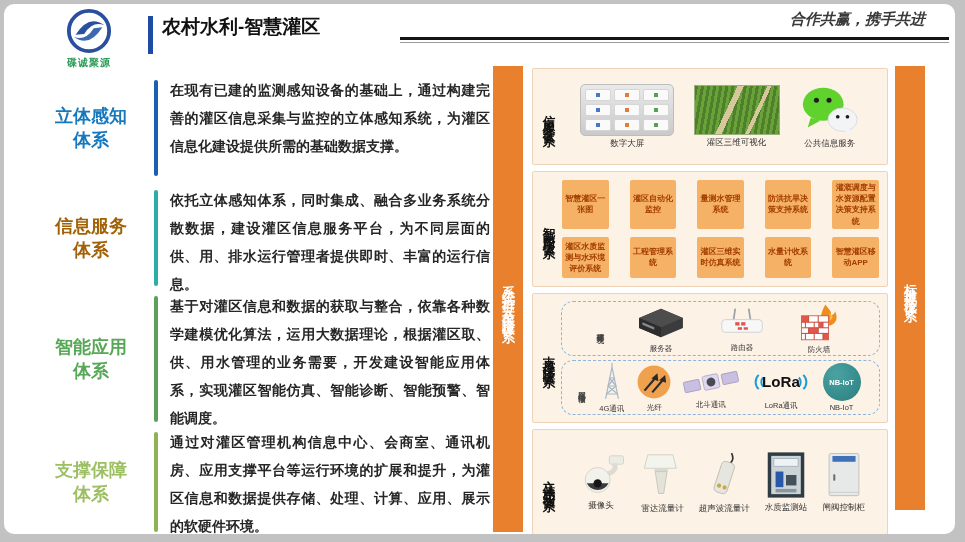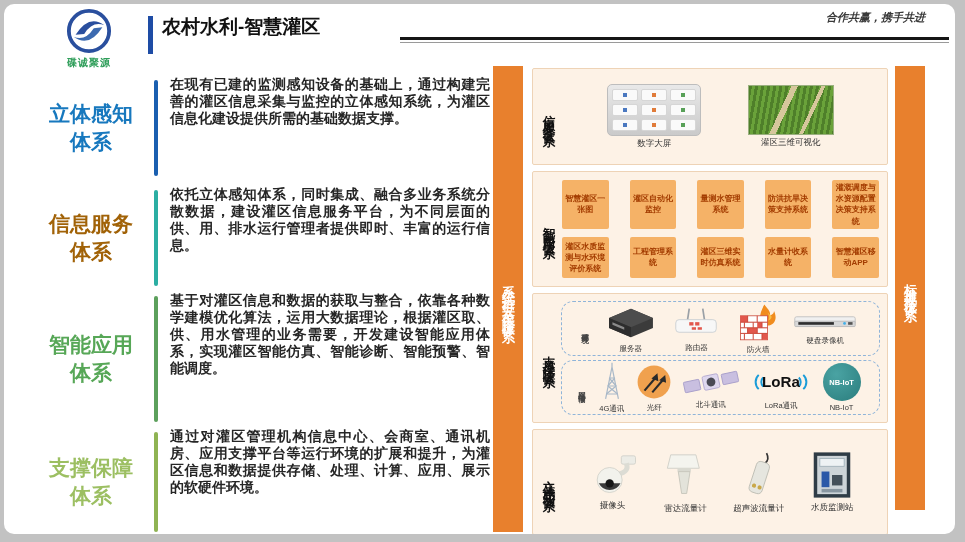--- a/index.html
+++ b/index.html
@@ -4,31 +4,31 @@
 <style>
   html,body{margin:0;padding:0;width:965px;height:542px;overflow:hidden;background:#c2c2c2;
     font-family:"Liberation Sans","DejaVu Sans",sans-serif;}
   .frame{position:absolute;left:4px;top:4px;width:951px;height:530px;background:#fff;border-radius:10px;overflow:hidden;}
 
   
   .logo{position:absolute;left:50px;top:4px;width:70px;text-align:center;}
   .logo-text{font-size:10px;font-weight:bold;color:#2f9e5a;letter-spacing:1px;margin-top:-2px;}
   .title-bar{position:absolute;left:144px;top:12px;width:5px;height:38px;background:#1e4ca5;}
   .page-title{position:absolute;left:158px;top:10px;margin:0;font-size:19px;font-weight:bold;color:#111;}
-  .slogan{position:absolute;right:30px;top:6px;font-size:11px;font-weight:bold;font-style:italic;color:#3a3a3a;}
+  .slogan{position:absolute;right:30px;top:6px;font-size:15px;font-weight:bold;font-style:italic;color:#3a3a3a;}
   .header-rule{position:absolute;left:396px;top:33px;right:6px;height:3px;background:#151515;}
   .header-rule2{position:absolute;left:396px;top:38px;right:6px;height:1px;background:#9a9a9a;}
 
   
   .sec{position:absolute;left:24px;width:462px;display:flex;}
   .sec-title{width:126px;display:flex;flex-direction:column;justify-content:center;text-align:center;
-    font-size:21px;font-weight:bold;line-height:1.35;}
+    font-size:18px;font-weight:bold;line-height:1.35;}
   .sec-divider{width:4px;border-radius:2px;margin:4px 0;}
   .sec-body{flex:1;margin:0;padding-left:12px;font-size:14px;font-weight:bold;color:#262626;
-    line-height:17px;text-align:justify;}
+    line-height:28px;text-align:justify;}
   .s1{top:72px;height:104px;} .s1 .sec-title{color:#1778be;} .s1 .sec-divider{background:#1a5fb0;}
   .s2{top:182px;height:104px;} .s2 .sec-title{color:#a16207;} .s2 .sec-divider{background:#2baea3;}
   .s3{top:288px;height:134px;} .s3 .sec-title{color:#57a757;} .s3 .sec-divider{background:#5ca05c;}
   .s4{top:424px;height:108px;} .s4 .sec-title{color:#9cbf62;} .s4 .sec-divider{background:#8fb353;}
 
   
   .diagram{position:absolute;left:484px;top:58px;width:452px;height:474px;}
   .vbar{position:absolute;background:#e8802d;display:flex;align-items:center;justify-content:center;}
   .vbar span{writing-mode:vertical-rl;text-orientation:upright;color:#fff;font-size:13px;font-weight:bold;letter-spacing:5px;}
   .vbar.left{left:5px;top:4px;width:30px;height:466px;}
@@ -151,20 +151,33 @@
               <span></span>
               <span></span>
               <span></span>
               <span></span>
           </div>
           <figcaption>数字大屏</figcaption>
         </figure>
         <figure>
           <div class="field-img"></div>
           <figcaption>灌区三维可视化</figcaption>
+        </figure>
+        <figure>
+          <svg width="62" height="52" viewBox="0 0 64 52">
+            <ellipse cx="25" cy="20" rx="21" ry="17" fill="#60d22e"></ellipse>
+            <polygon points="12,34 9,44 22,37" fill="#60d22e"></polygon>
+            <circle cx="18" cy="16" r="2.6" fill="#1d1d1d"></circle>
+              <circle cx="31" cy="16" r="2.6" fill="#1d1d1d"></circle>
+            <ellipse cx="45" cy="36" rx="15" ry="12" fill="#f2f4f5" stroke="#d8dcdd"></ellipse>
+            <polygon points="53,46 56,52 46,47" fill="#f2f4f5"></polygon>
+            <circle cx="40" cy="33" r="1.9" fill="#1d1d1d"></circle>
+              <circle cx="50" cy="33" r="1.9" fill="#1d1d1d"></circle>
+          </svg>
+          <figcaption>公共信息服务</figcaption>
         </figure>
       </div>
     </div>
 
     <div class="panel p2">
       <div class="plabel">智能应用体系</div>
       <div class="btn-grid">
         <div class="app-btn">智慧灌区一张图</div>
         <div class="app-btn">灌区自动化监控</div>
         <div class="app-btn">量测水管理系统</div>
@@ -226,30 +239,20 @@
                   <line x1="33" y1="24" x2="33" y2="31"></line>
                 <line x1="15" y1="31" x2="15" y2="38"></line>
                   <line x1="27" y1="31" x2="27" y2="38"></line>
                 <line x1="11" y1="38" x2="11" y2="46"></line>
                   <line x1="22" y1="38" x2="22" y2="46"></line>
                   <line x1="33" y1="38" x2="33" y2="46"></line>
               </g>
             </svg>
             <figcaption>防火墙</figcaption>
           </figure>
-          <figure>
-            <svg width="64" height="22" viewBox="0 0 72 22">
-              <rect x="2" y="4" width="68" height="8" rx="2" fill="#f0f0f0" stroke="#c0c0c0"></rect>
-              <rect x="2" y="9" width="68" height="6" rx="1" fill="#d8d8d8" stroke="#b8b8b8"></rect>
-              <rect x="6" y="10" width="40" height="3" fill="#2f2f2f"></rect>
-              <circle cx="58" cy="11.5" r="1.6" fill="#44b0e8"></circle>
-              <rect x="62" y="10" width="5" height="3" fill="#555"></rect>
-            </svg>
-            <figcaption>硬盘录像机</figcaption>
-          </figure>
         </div>
 
         <div class="dashed-box">
           <div class="mini-label">网络传输</div>
           <figure>
             <svg width="30" height="40" viewBox="0 0 36 50">
               <g stroke="#a8b8c8" fill="none" stroke-width="1.5">
                 <path d="M18 6 L10 46 M18 6 L26 46 M18 1 L18 6"></path>
                 <path d="M14.5 20 L21.5 20 M12.8 30 L23.2 30 M11 40 L25 40"></path>
                 <path d="M14.5 20 L23.2 30 M21.5 20 L12.8 30 M12.8 30 L25 40 M23.2 30 L11 40"></path>
@@ -340,17 +343,26 @@
           <svg width="40" height="50" viewBox="0 0 46 56">
             <rect x="2" y="2" width="42" height="52" fill="#2f3c46"></rect>
             <rect x="6" y="6" width="34" height="44" fill="#cdd4d8"></rect>
             <rect x="9" y="9" width="28" height="9" fill="#eef2f4" stroke="#9fb0b8"></rect>
             <rect x="11" y="24" width="9" height="18" fill="#2a58a8"></rect>
             <rect x="23" y="28" width="12" height="12" fill="#44505a"></rect>
             <rect x="11" y="44" width="24" height="4" fill="#8896a0"></rect>
           </svg>
           <figcaption>水质监测站</figcaption>
         </figure>
+        <figure>
+          <svg width="38" height="50" viewBox="0 0 46 58">
+            <rect x="5" y="3" width="36" height="51" rx="2" fill="#e7e9e8" stroke="#b5bab8"></rect>
+            <rect x="9" y="6" width="28" height="7" fill="#3f71b8"></rect>
+            <rect x="10" y="28" width="2.5" height="8" rx="1" fill="#6a6f6e"></rect>
+            <line x1="5" y1="50" x2="41" y2="50" stroke="#c5cac8"></line>
+          </svg>
+          <figcaption>闸阀控制柜</figcaption>
+        </figure>
       </div>
     </div>
 
   </div>
 </div>
 
 </body></html>

